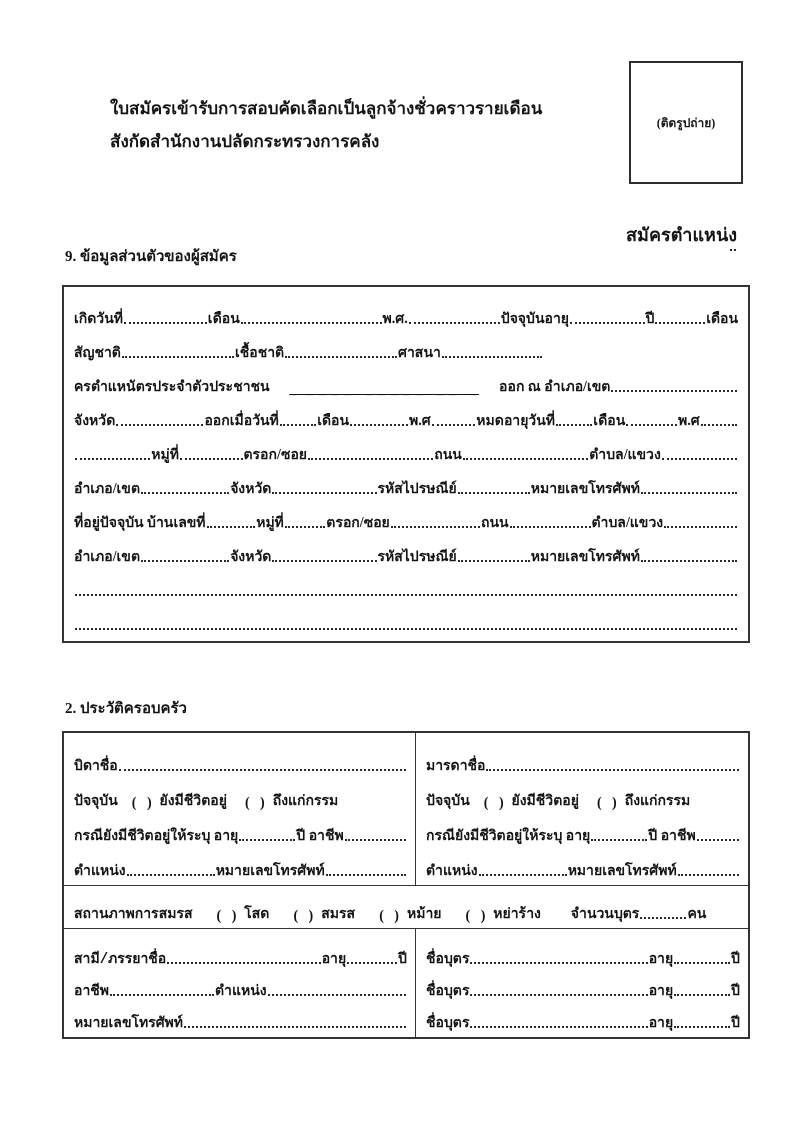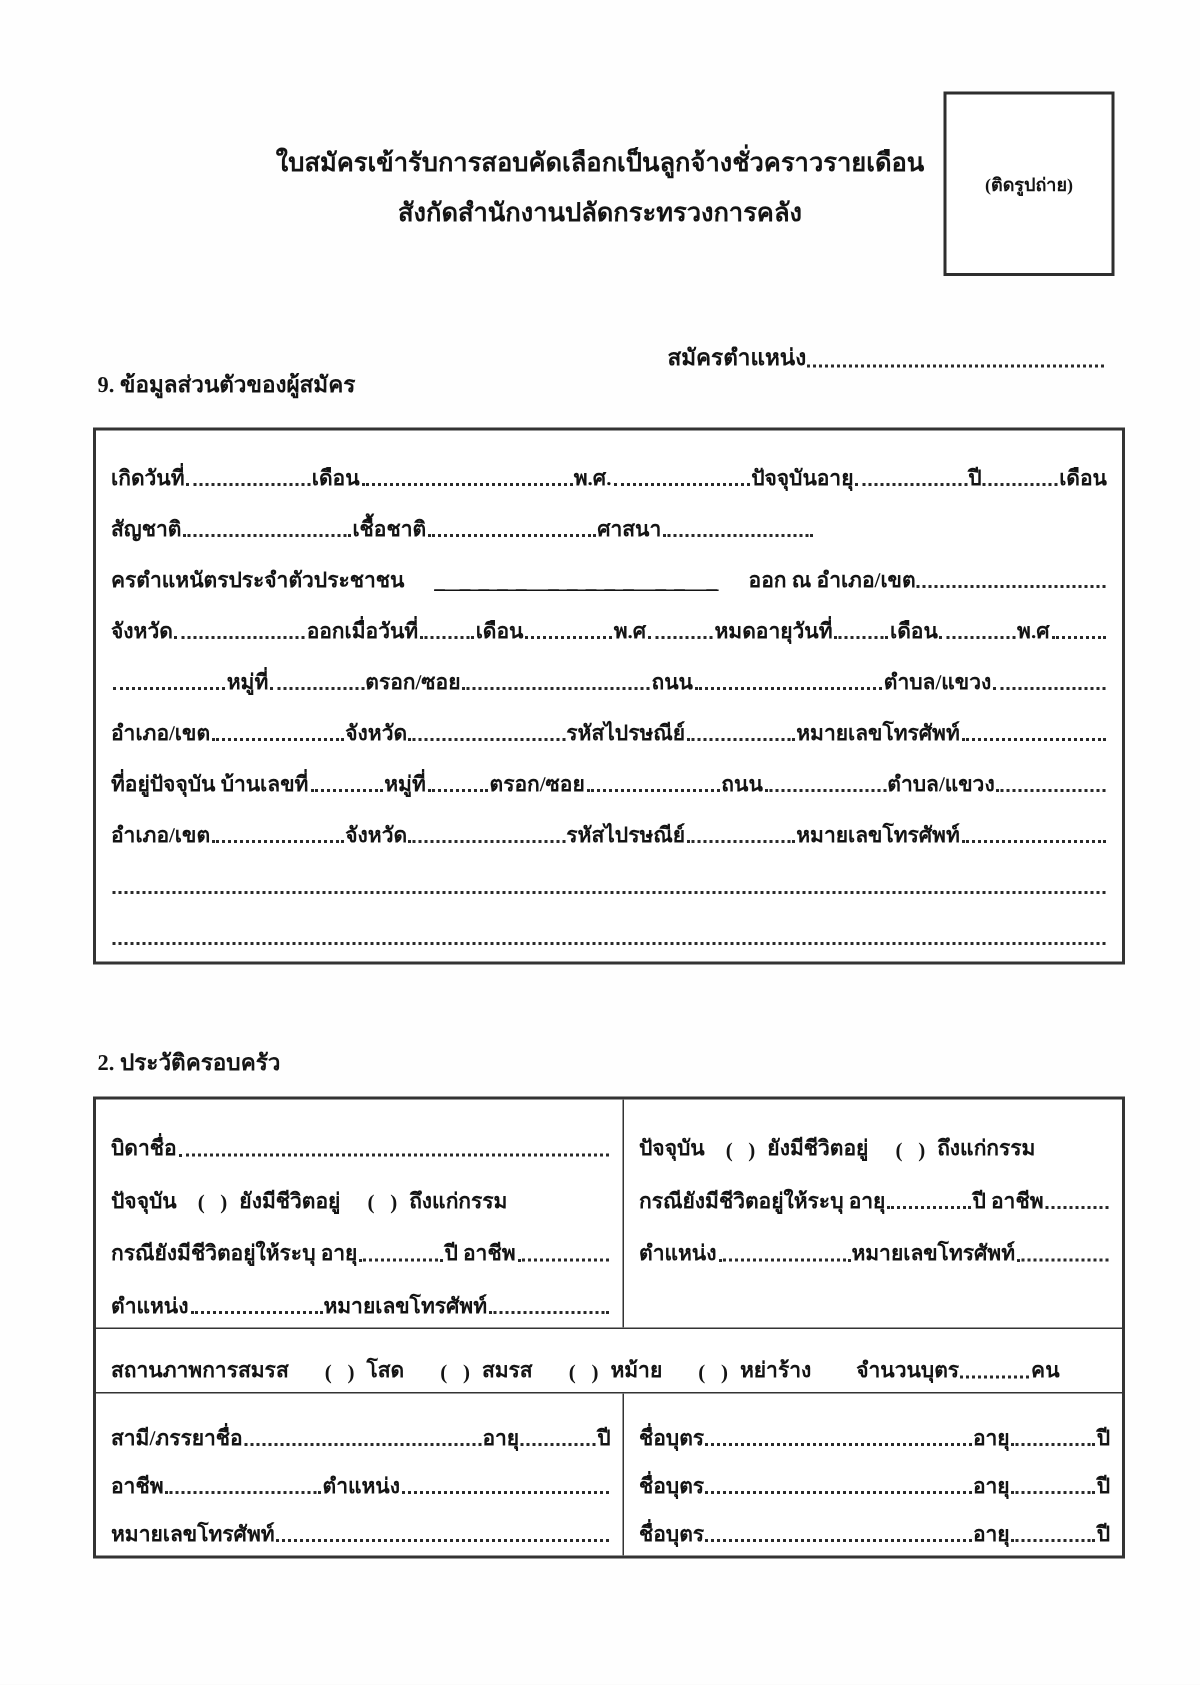--- a/index.html
+++ b/index.html
@@ -25,45 +25,45 @@
   }
   .ln{display:flex;align-items:flex-end;height:34px;font-size:14px;}
   .photo-box{
     position:absolute;left:629px;top:61px;width:110px;height:119px;
     border:2px solid #2e2e2e;background:#fff;
     display:flex;align-items:center;justify-content:center;
     font-size:12px;font-weight:700;
   }
   .title{
     position:absolute;left:110px;top:92px;width:580px;
-    text-align:center;font-size:17px;font-weight:700;line-height:33px;
+    text-align:left;font-size:17px;font-weight:700;line-height:33px;
   }
   .apply-line{
     position:absolute;left:445px;top:220px;width:292px;height:30px;
-    display:flex;align-items:flex-end;font-size:15px;
+    display:flex;align-items:flex-end;font-size:18px;flex-direction:column;
   }
   .sec-heading{
     position:absolute;font-size:15px;font-weight:700;
   }
   .box1{
     position:absolute;left:62px;top:285px;width:664px;
     border:2px solid #333;background:#fff;
     padding:8px 10px 6px 10px;
   }
   .ftable{
     position:absolute;left:62px;top:731px;width:684px;
     border:2px solid #333;background:#fff;
     display:grid;grid-template-columns:352px 1fr;
   }
   .cell{padding:8px 8px 4px 10px;}
   .cell-left{border-right:1.5px solid #333;}
   .cell .ln{height:35px;}
   .rowb{grid-column:1/3;border-top:1.5px solid #333;border-bottom:1.5px solid #333;padding:2px 8px 4px 10px;}
   .rowb .ln{height:36px;}
-  .rowc .ln{height:32px;}
+  .rowc .ln{height:32px;font-family:Liberation Mono, monospace;}
   .idblanks{white-space:pre;font-weight:700;letter-spacing:1px;margin:0 20px;text-decoration:underline;}
   .gap14{margin-left:14px;} .gap8{margin-left:8px;} .gap18{margin-left:18px;} .gap24{margin-left:24px;}
 </style>
 </head>
 <body>
 
 <div class="page">
 
   <div class="photo-box">
     <span>(ติดรูปถ่าย)</span>
@@ -212,20 +212,24 @@
       </div>
       <div class="ln">
         <span class="lb">ตำแหน่ง</span>
         <span class="dots" style="width:88px;flex:0 0 auto"></span>
         <span class="lb">หมายเลขโทรศัพท์</span>
         <span class="dots" style="flex:1"></span>
       </div>
     </div>
 
     <div class="cell">
+      <div class="ln">
+        <span class="lb">มารดาชื่อ</span>
+        <span class="dots" style="flex:1"></span>
+      </div>
       <div class="ln">
         <span class="lb">ปัจจุบัน</span>
         <span class="pr gap14">(   )</span>
         <span class="lb gap8">ยังมีชีวิตอยู่</span>
         <span class="pr gap18">(   )</span>
         <span class="lb gap8">ถึงแก่กรรม</span>
       </div>
       <div class="ln">
         <span class="lb">กรณียังมีชีวิตอยู่ให้ระบุ อายุ</span>
         <span class="dots" style="width:56px;flex:0 0 auto"></span>

